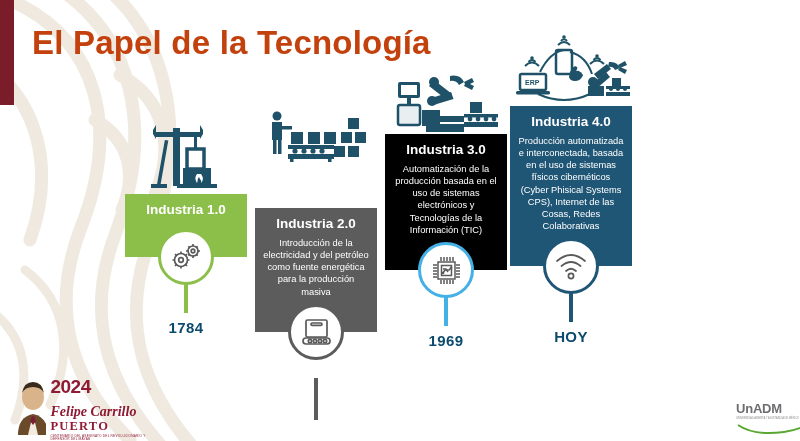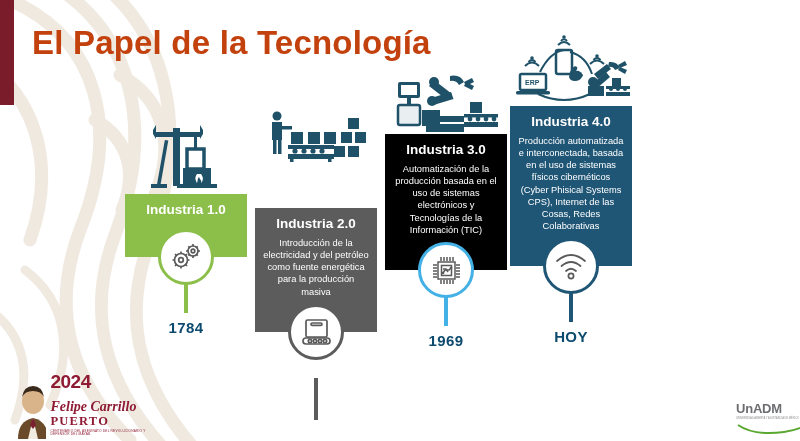--- a/index.html
+++ b/index.html
@@ -100,21 +100,21 @@
     color: #0c4a6e;
     letter-spacing: 0.4px;
   }
 
   
   .logo-left {
     position: absolute;
     left: 12px; bottom: 2px;
     width: 150px; height: 62px;
     display: flex;
-    align-items: flex-end;
+    align-items: flex-start;
   }
   .logo-portrait {
     width: 42px; height: 58px;
     position: relative;
     overflow: hidden;
   }
   .logo-text {
     padding-left: 4px;
     padding-bottom: 3px;
     color: #8e1a33;

